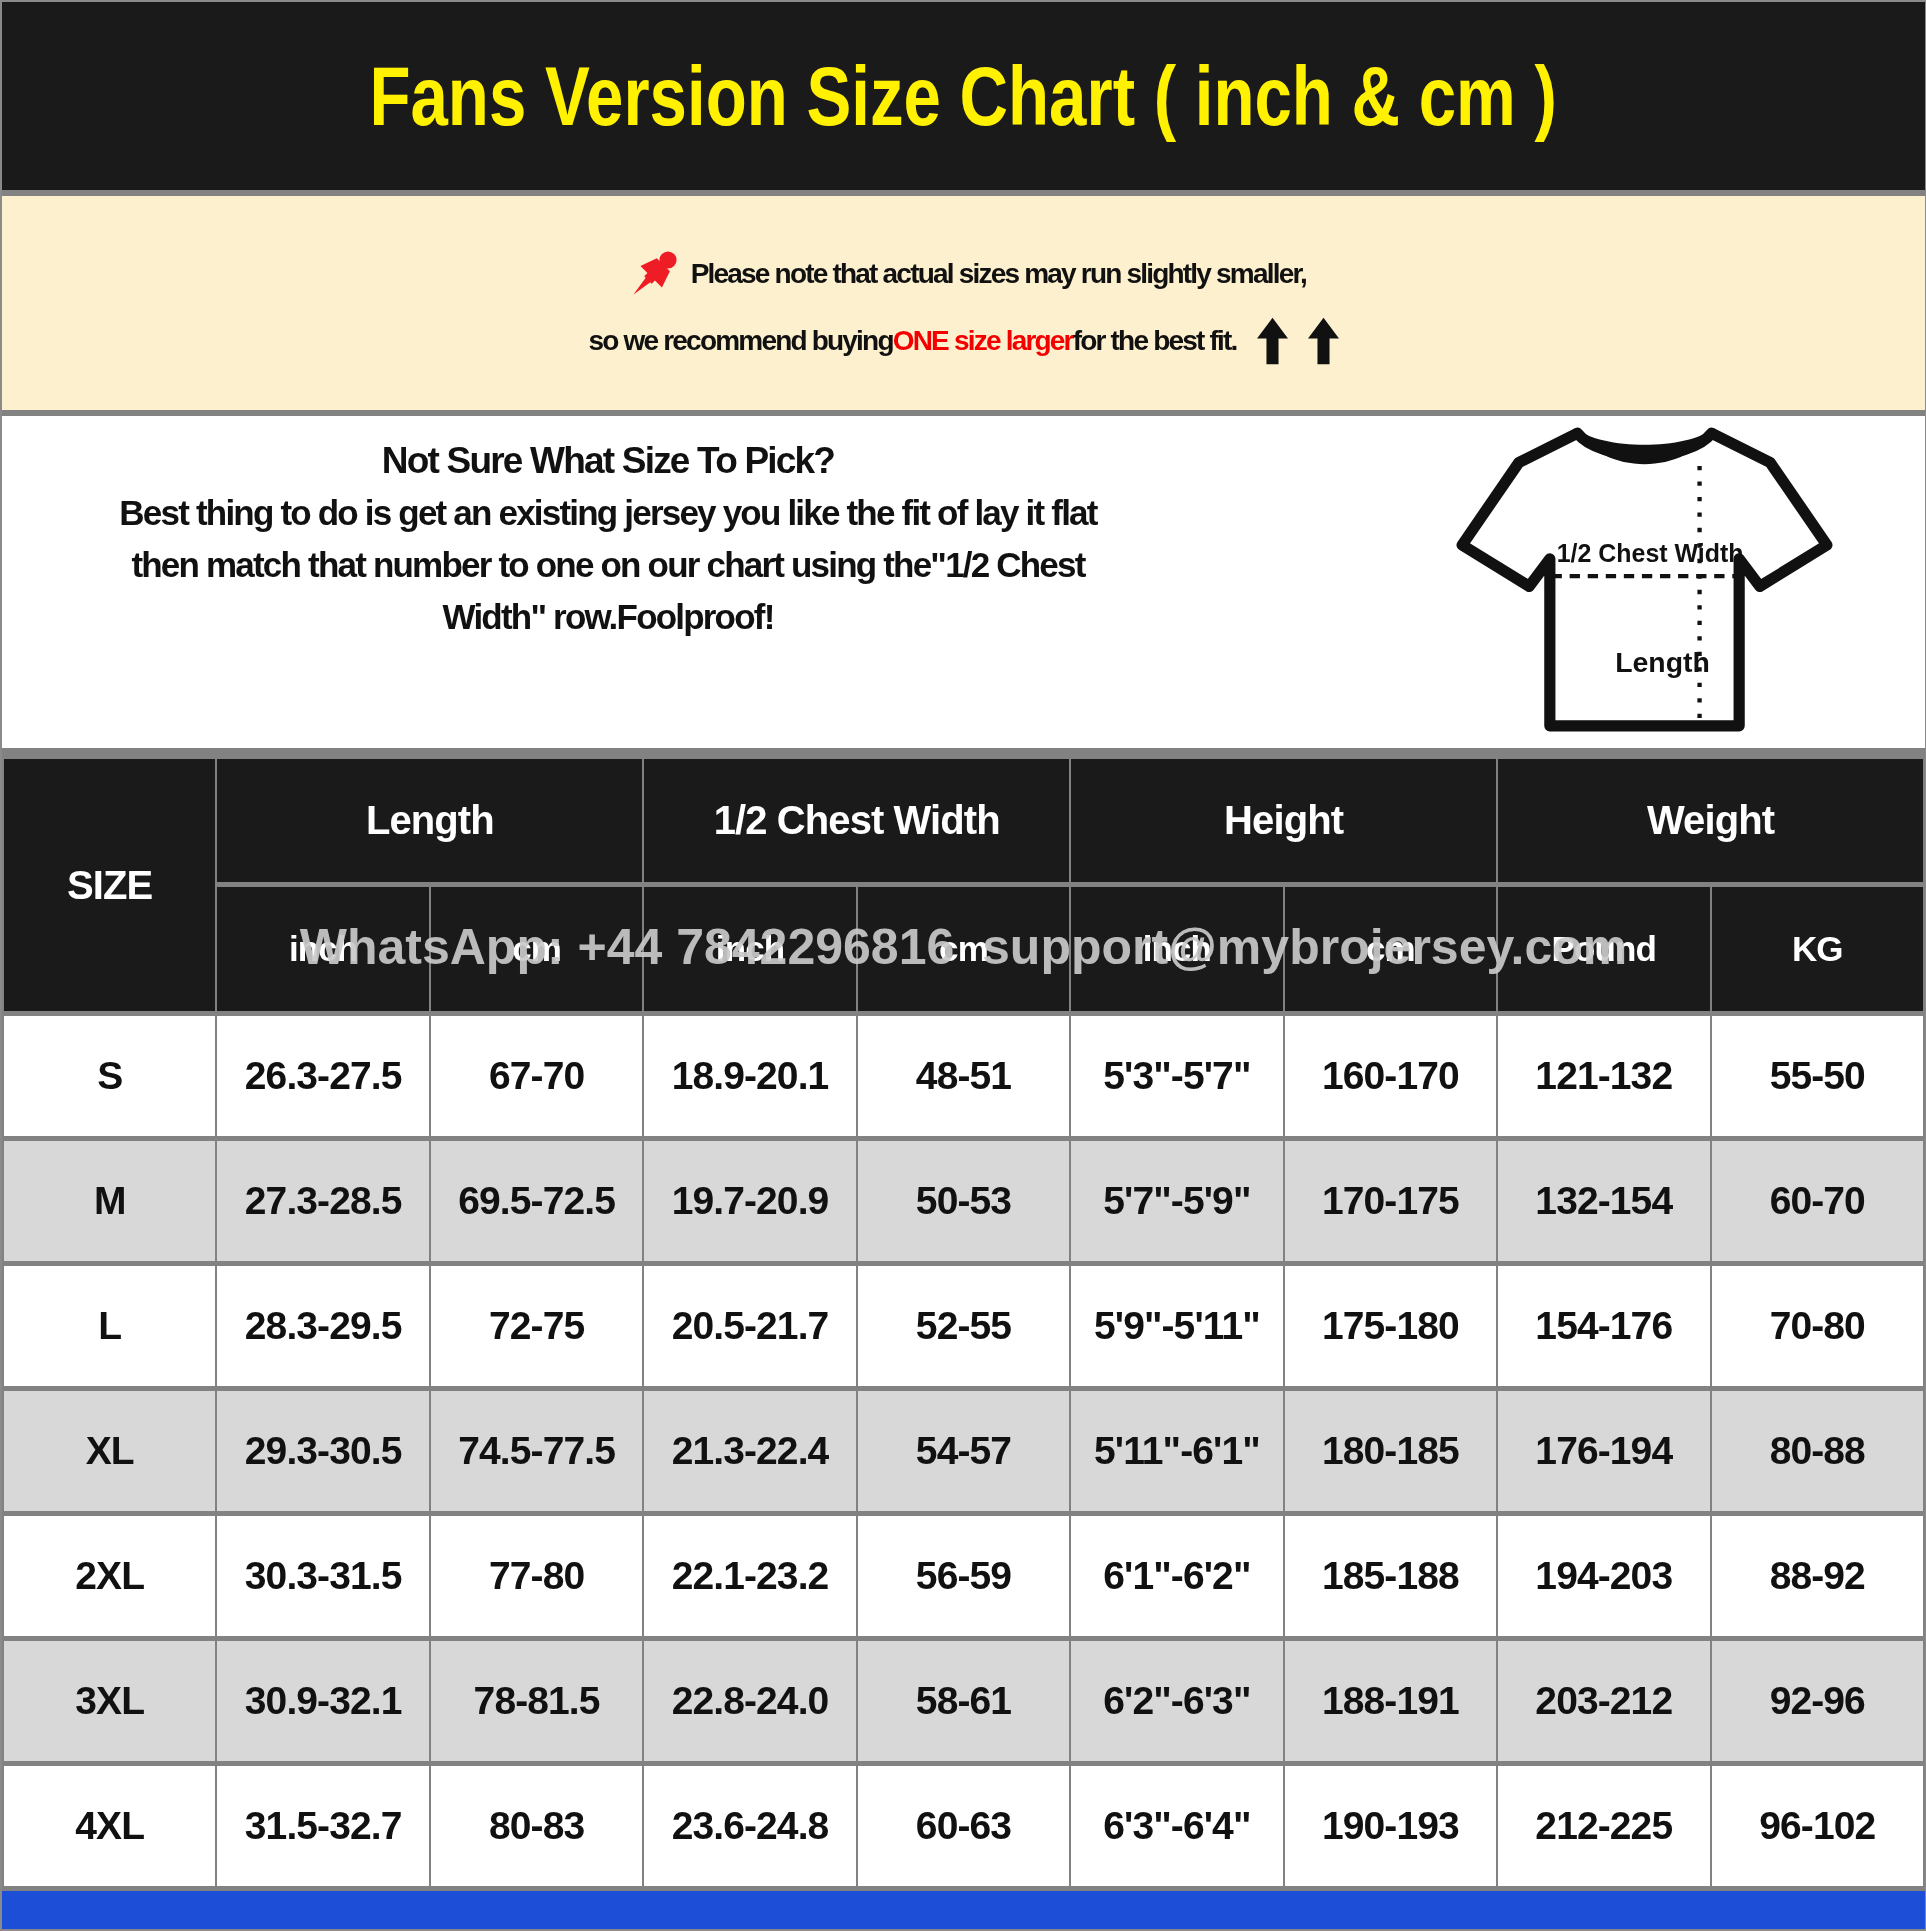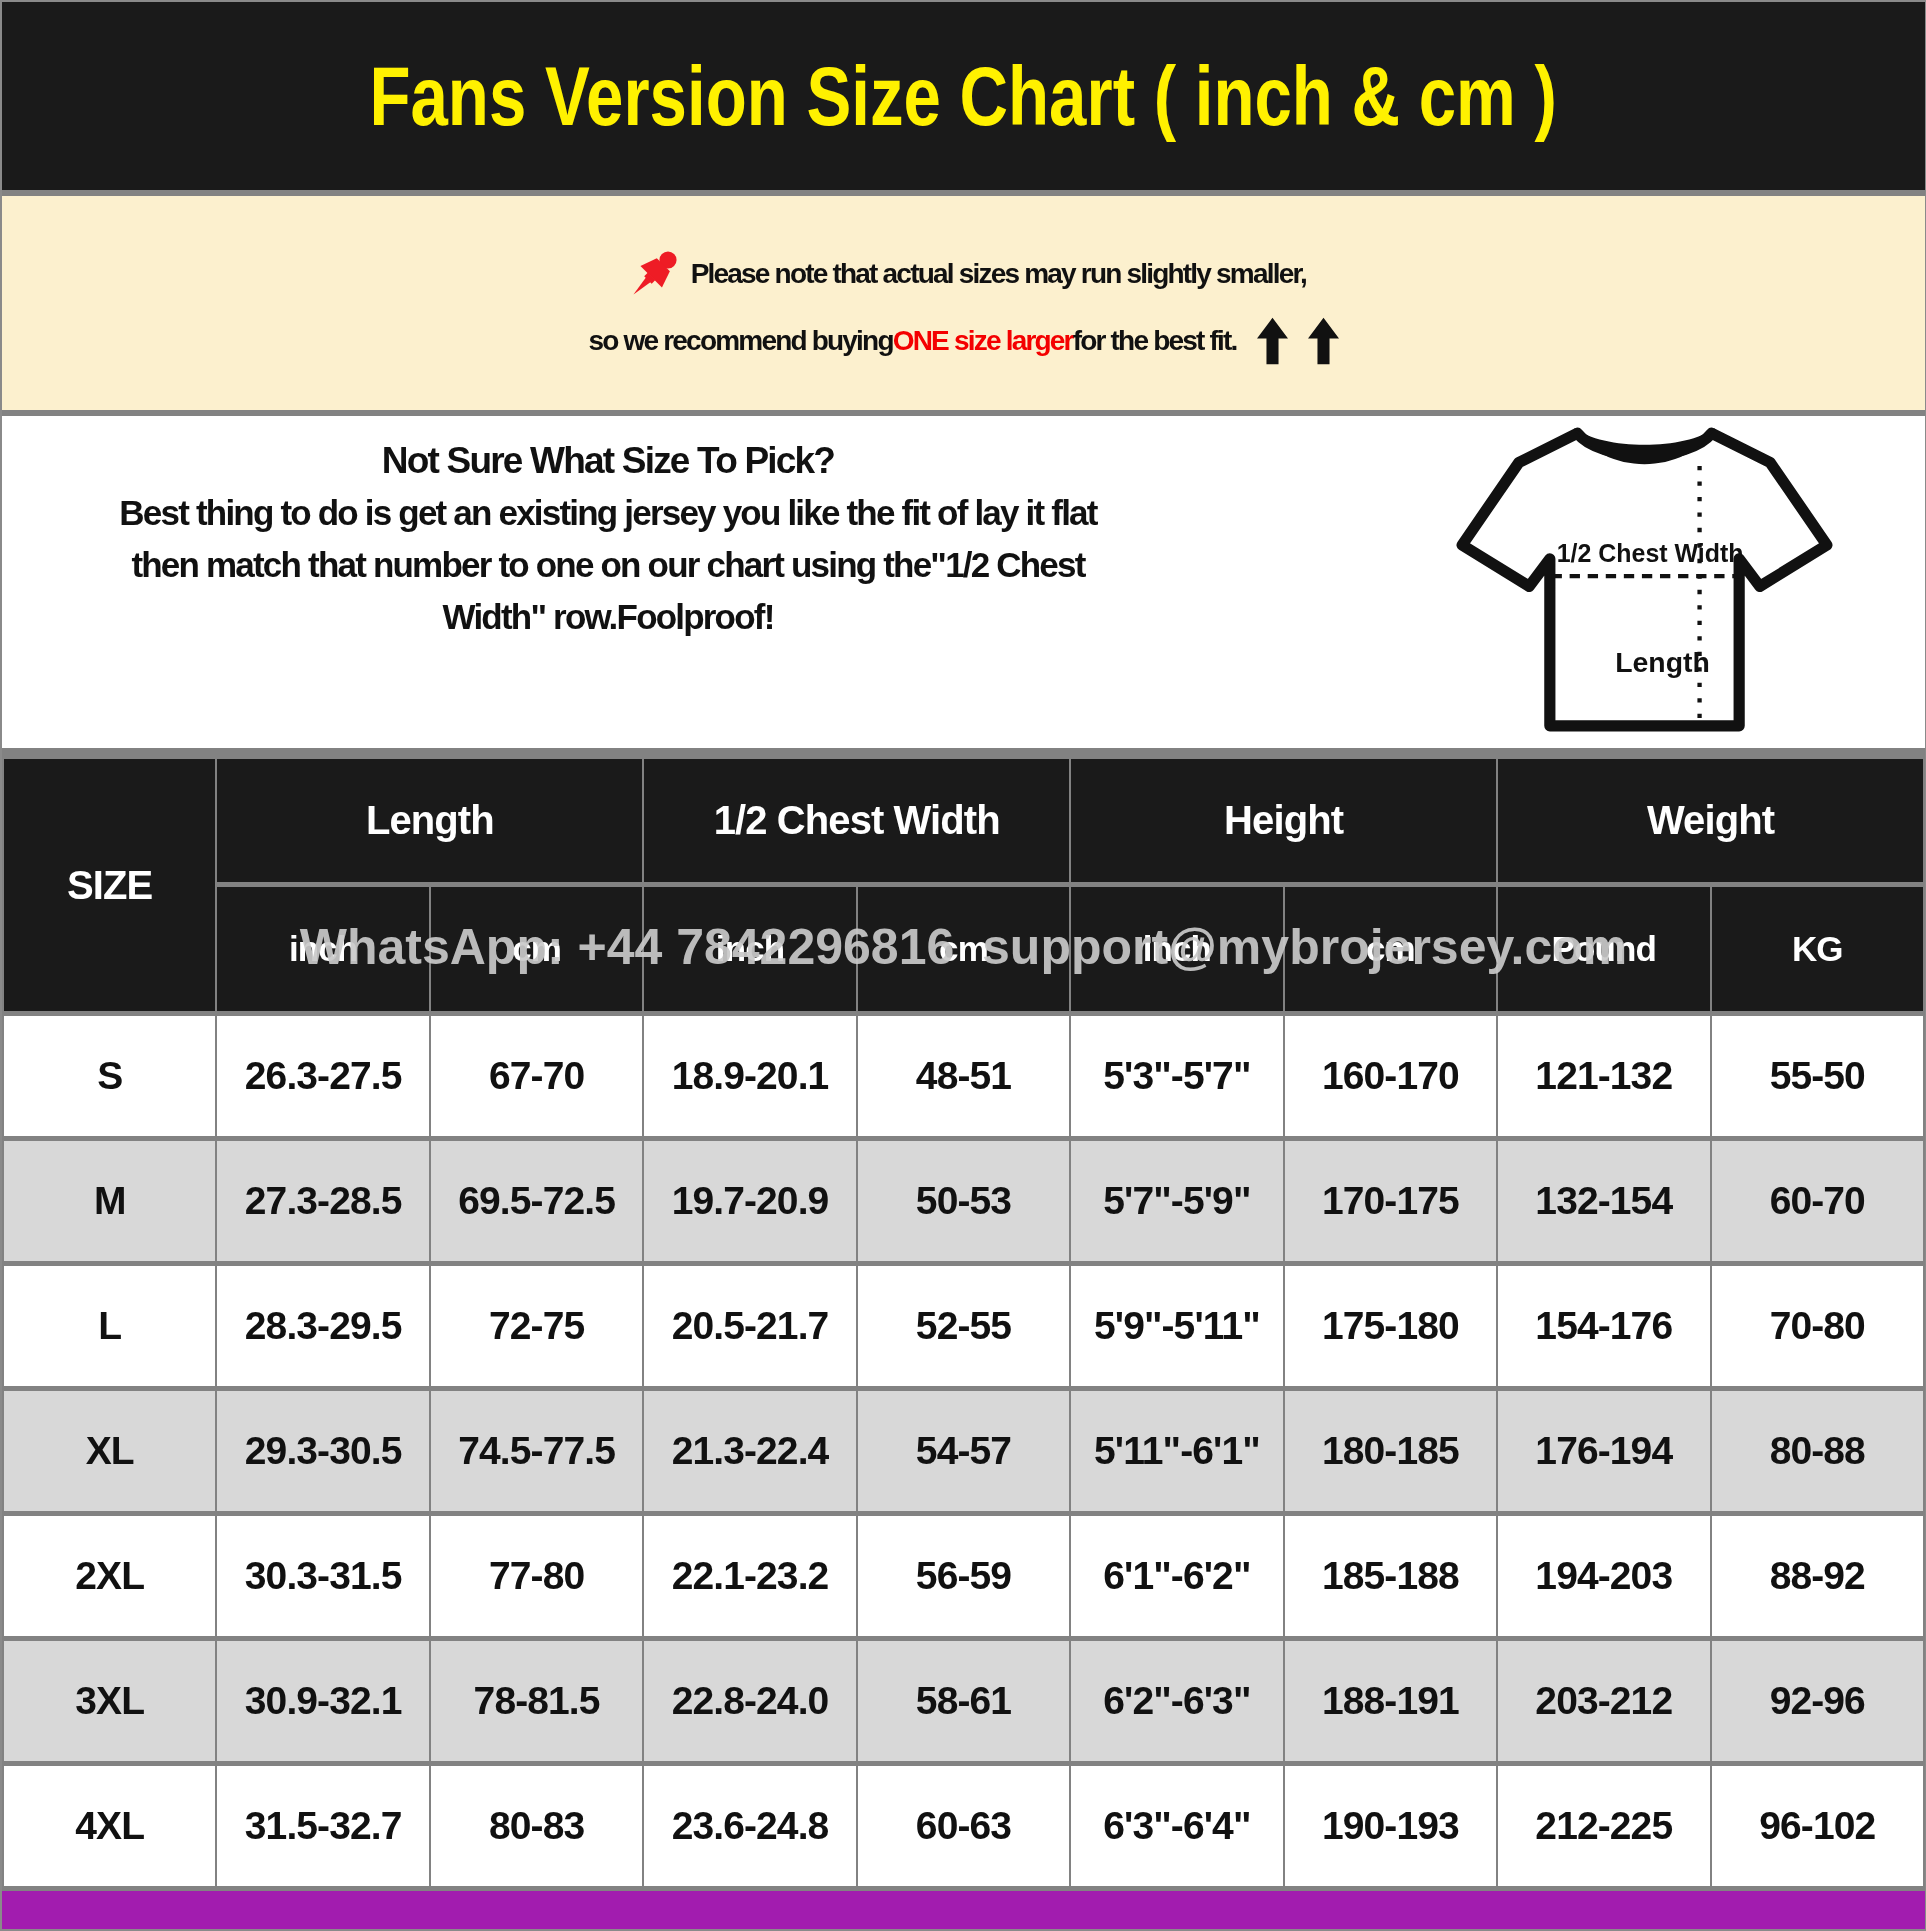--- a/index.html
+++ b/index.html
@@ -1,19 +1,19 @@
 <!DOCTYPE html>
 <html style="font-size:14.7px"><head>
 <meta charset="utf-8">
 <style>
   html,body { margin:0; padding:0; background:#ffffff; }
   body { font-family: "Liberation Sans", "DejaVu Sans", sans-serif; }
   .page {
     width:1927px; height:1931px; box-sizing:border-box;
-    border:2.8px solid #8a8a8a; overflow:hidden; background:#a21caf;
+    border:2.8px solid #8a8a8a; overflow:hidden; background:#1d4ed8;
     display:flex; flex-direction:column;justify-content:space-between;
   }
 
   
   .title-band {
     height:188px; flex:0 0 188px; background:#1a1a1a;
     display:flex; align-items:center; justify-content:center;
     border-bottom:6.4px solid #828282; box-sizing:content-box;
   }
   .title-band h1 {

